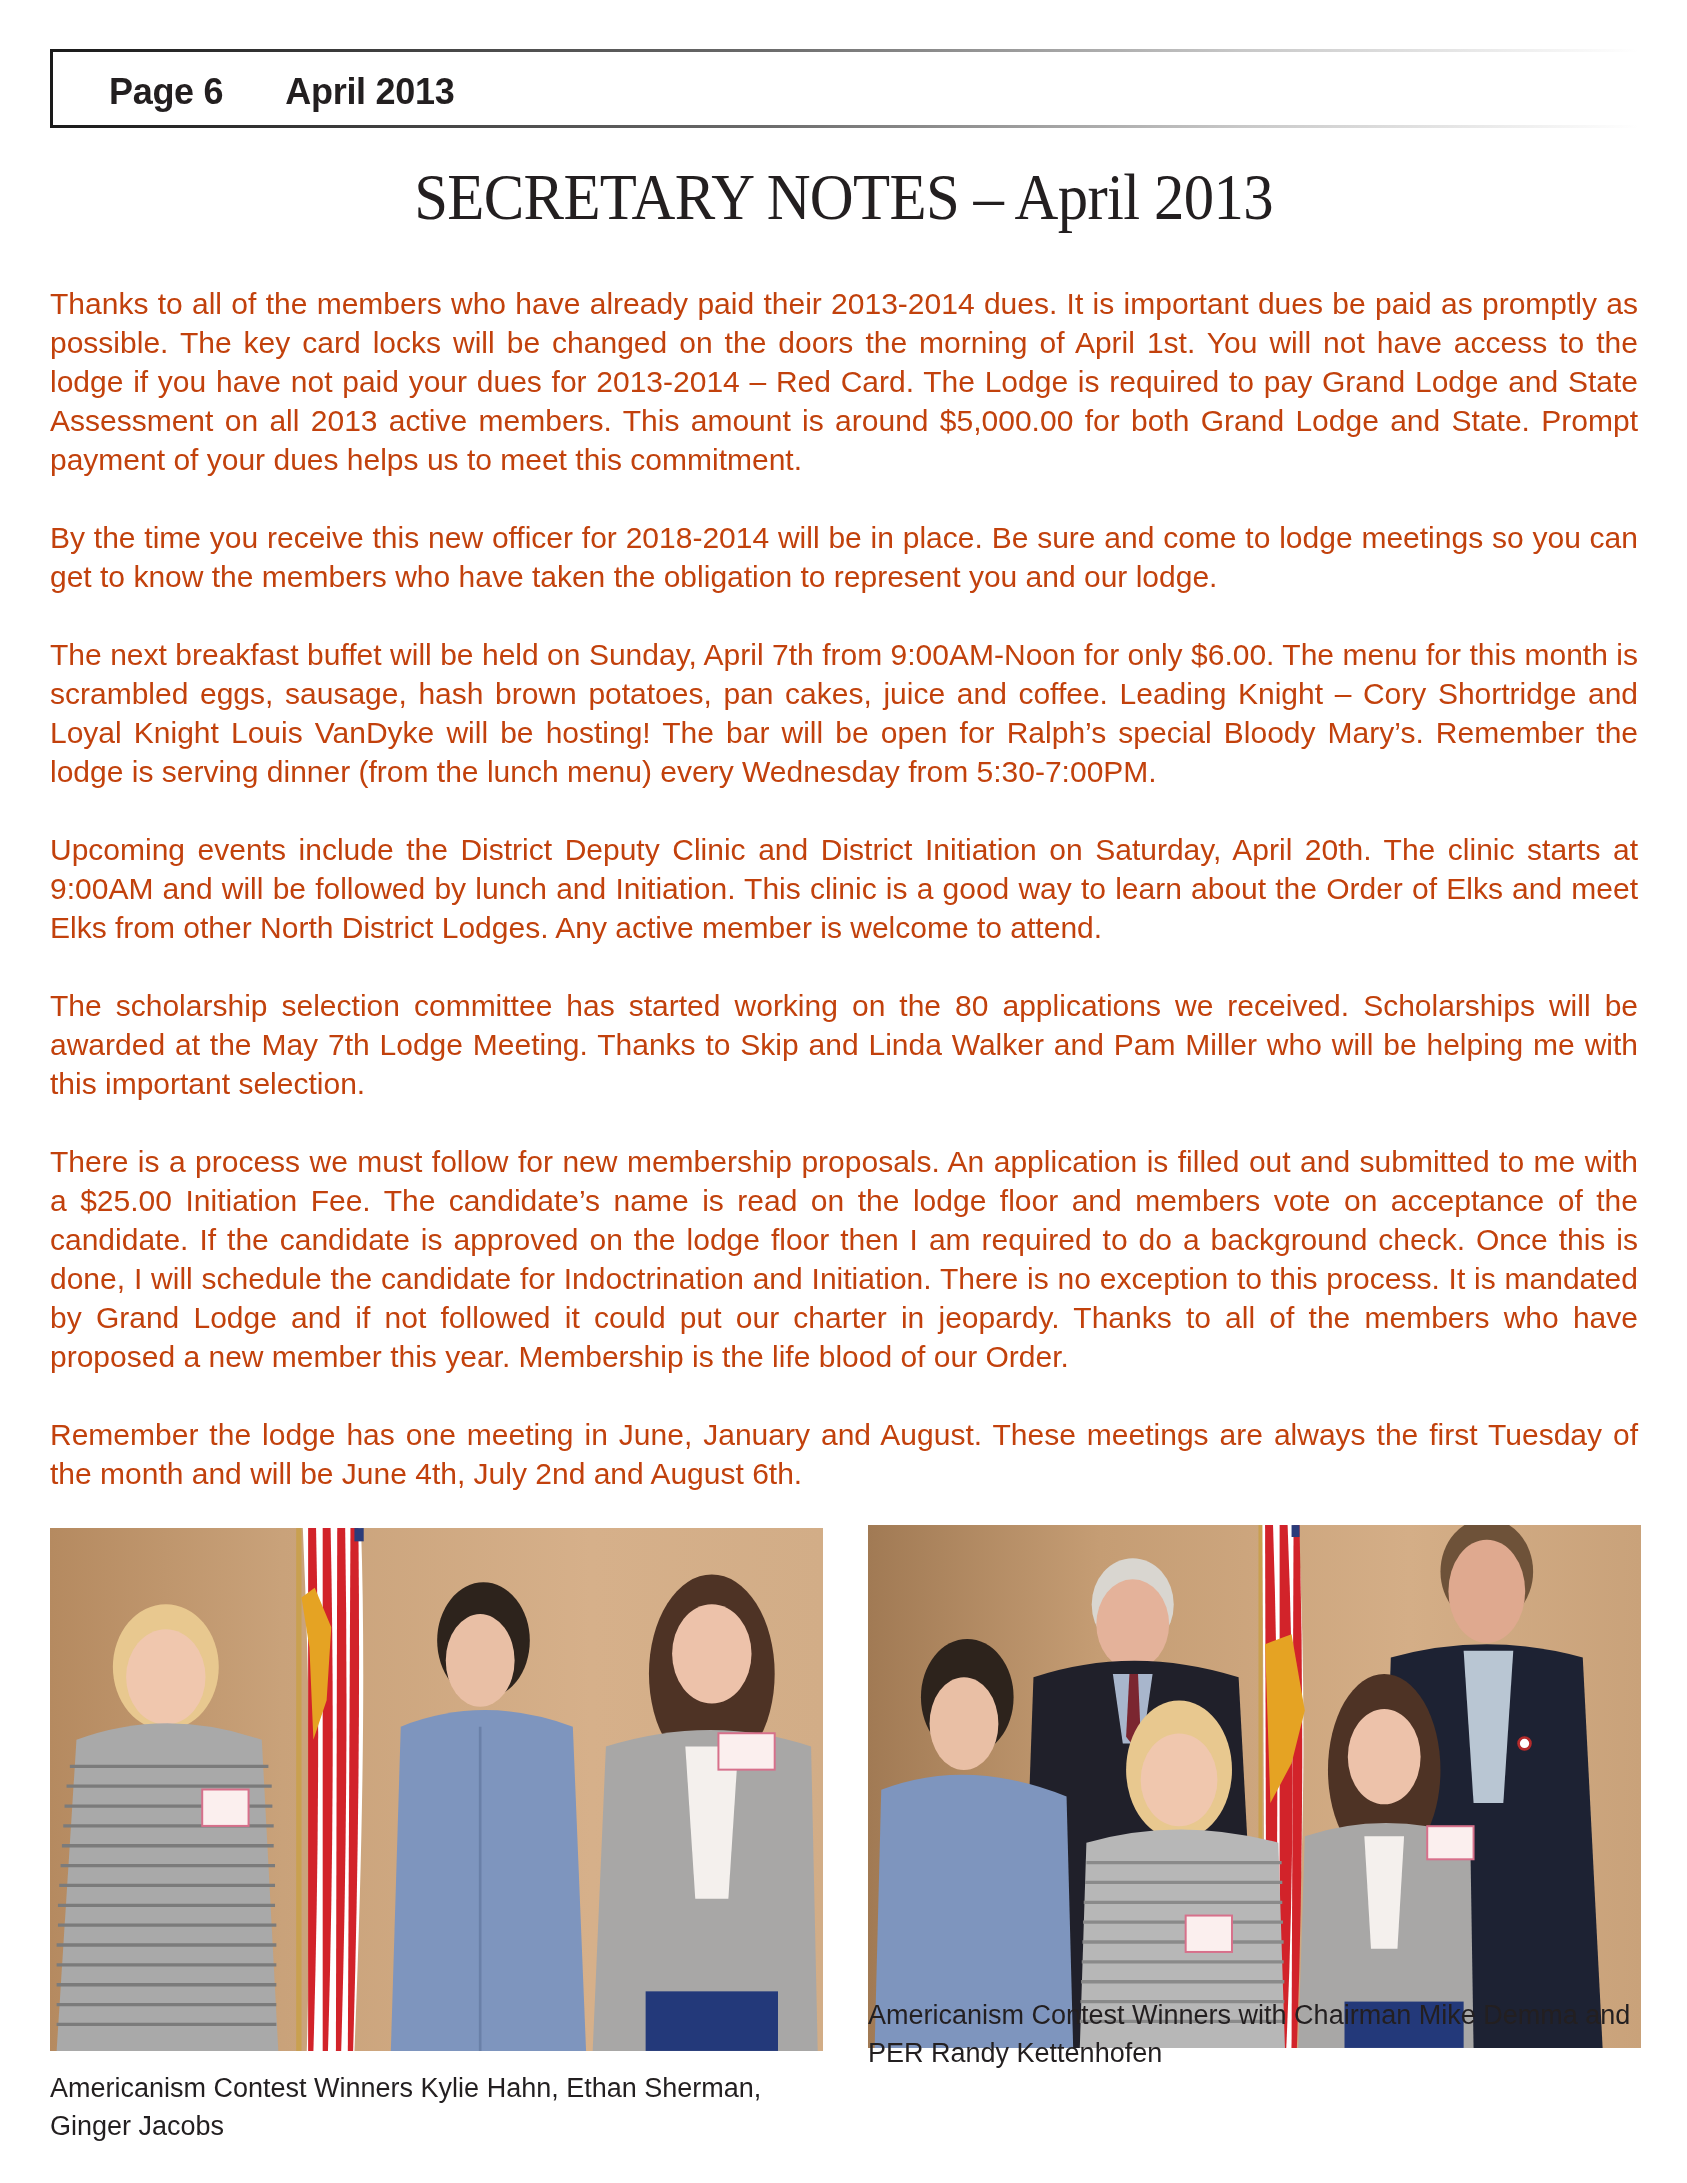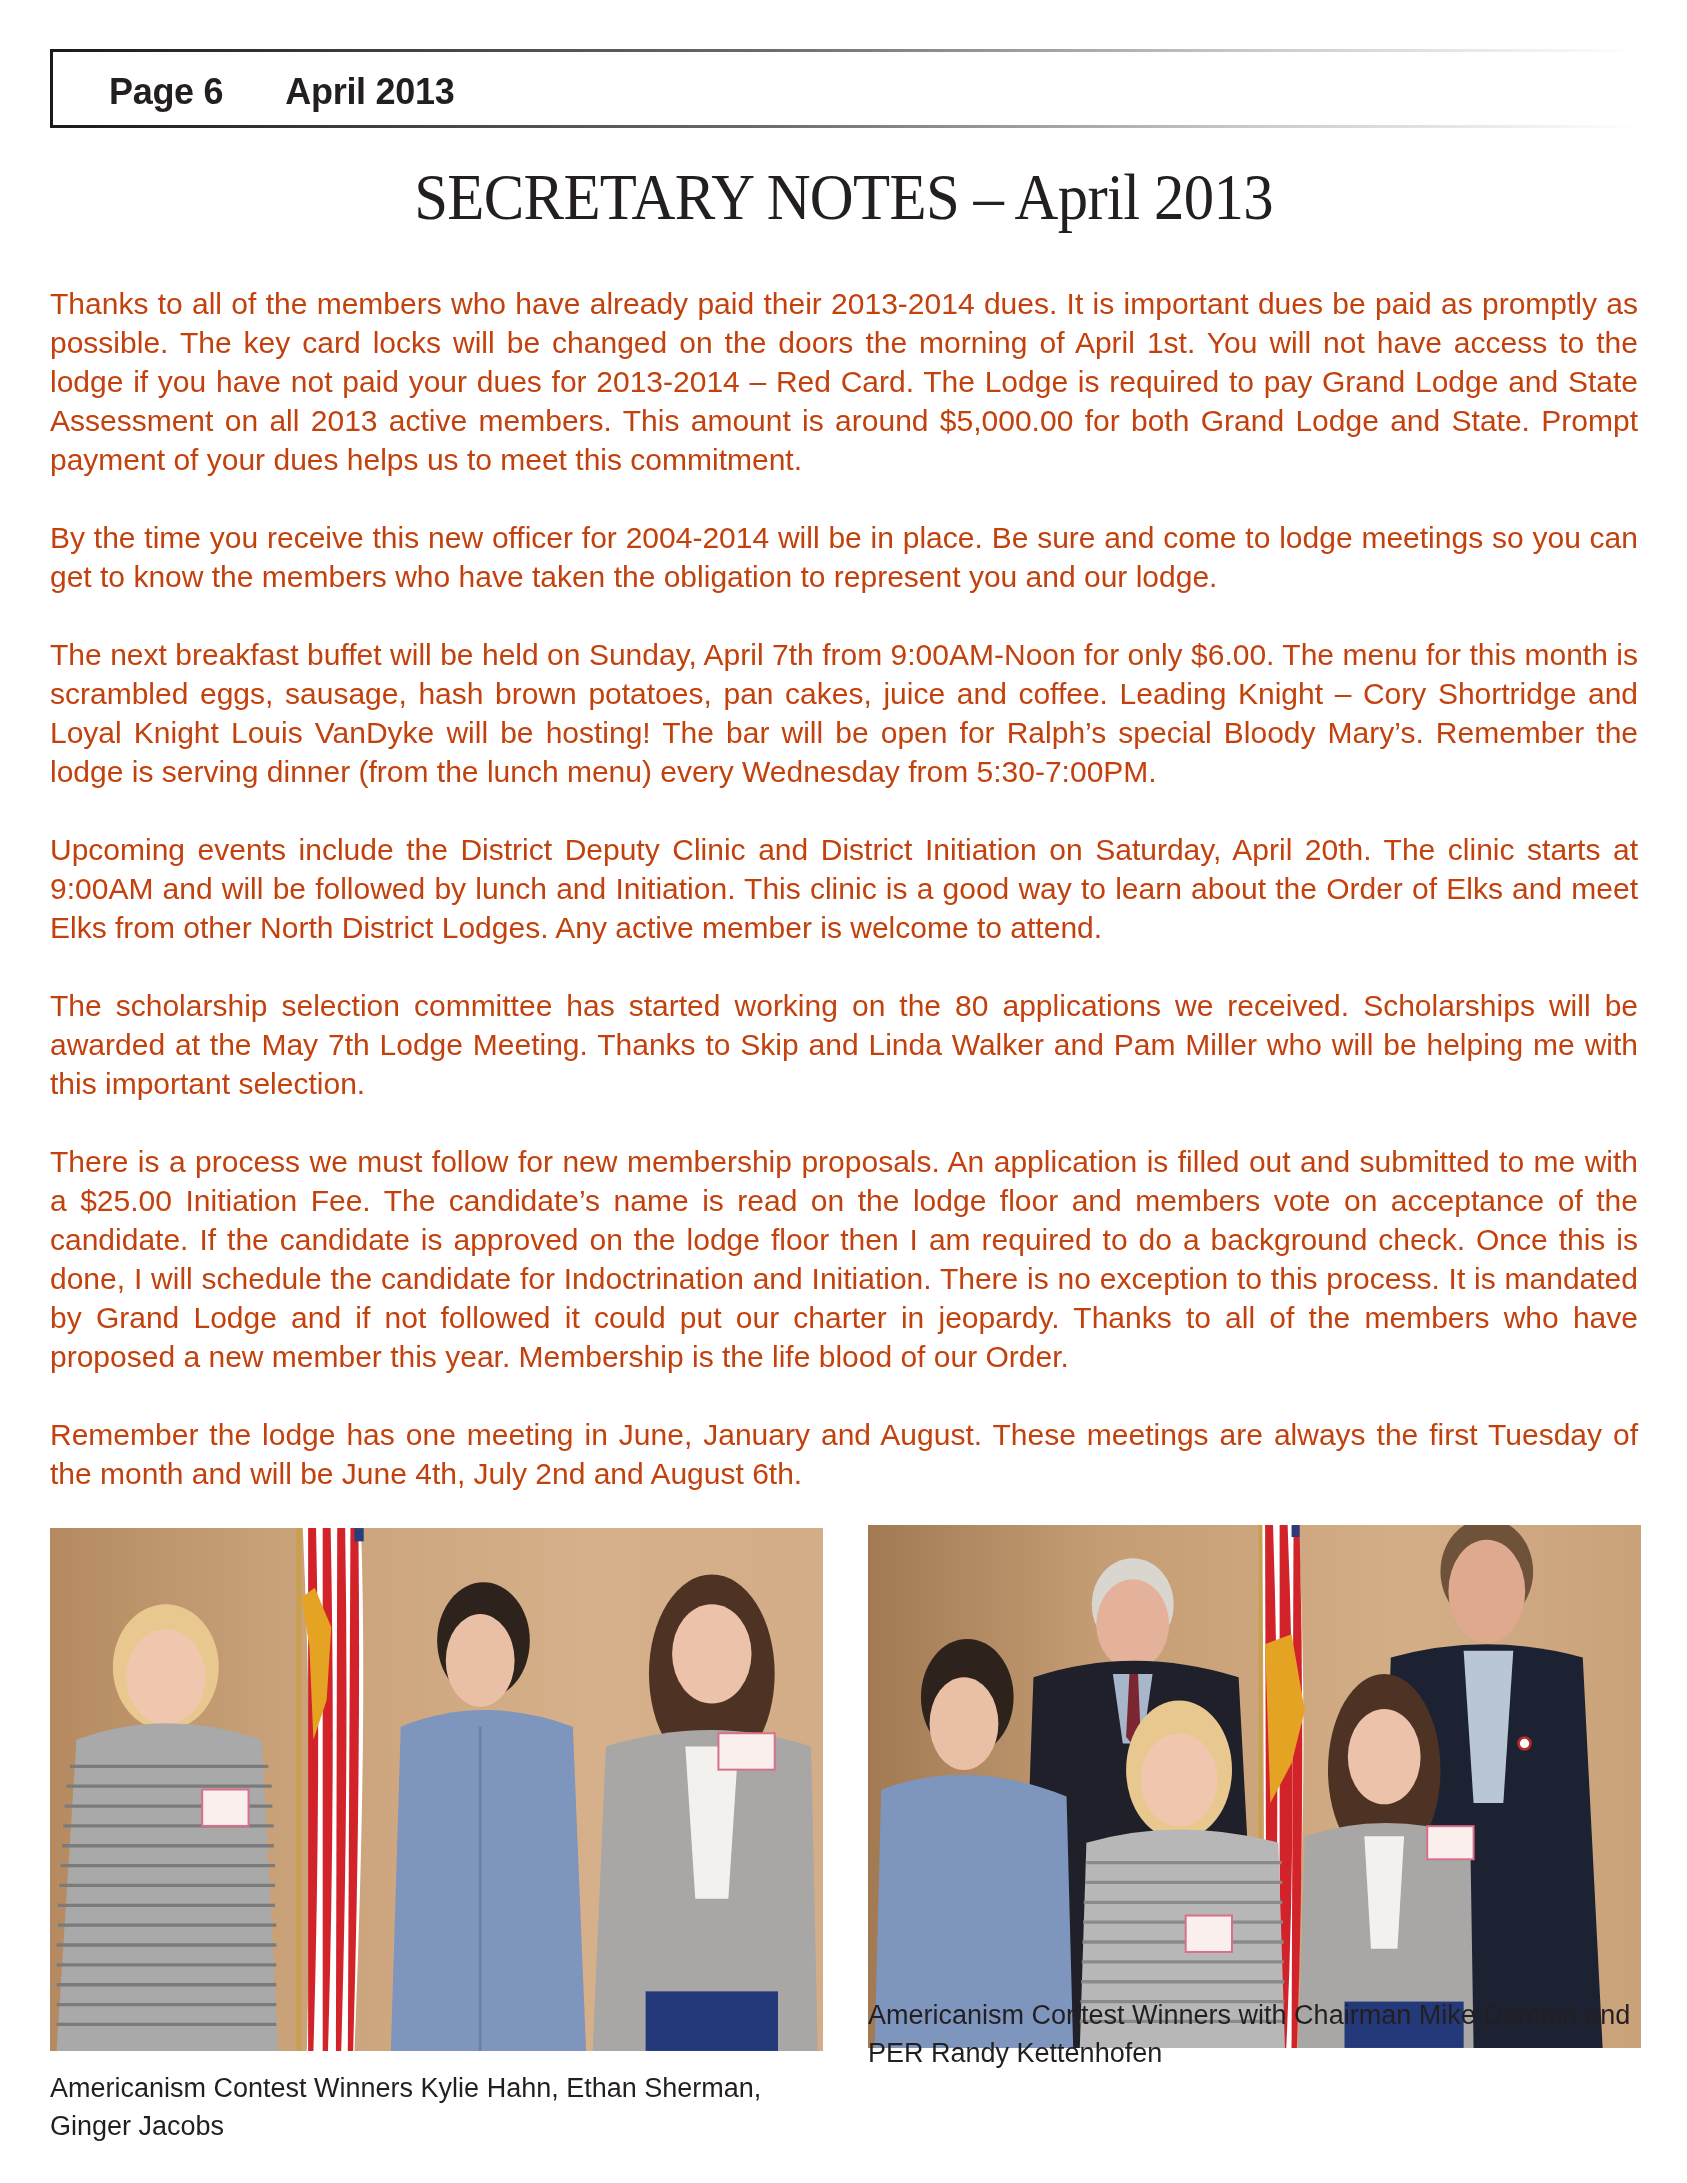--- a/index.html
+++ b/index.html
@@ -46,21 +46,21 @@
 <div class="header-box"></div>
 <div class="header-left-border"></div>
 <div class="header-text">
   <span>Page 6</span><span class="date">April 2013</span>
 </div>
 
 <div class="title">SECRETARY NOTES – April 2013</div>
 
 <div class="body-text">
   <p>Thanks to all of the members who have already paid their 2013-2014 dues.  It is important dues be paid as promptly as possible. The key card locks will be changed on the doors the morning of April 1st.  You will not have access to the lodge if you have not paid your dues for 2013-2014 – Red Card.   The Lodge is required to pay Grand Lodge and State Assessment on all 2013 active members.  This amount is around $5,000.00 for both Grand Lodge and State.  Prompt payment of your dues helps us to meet this commitment.</p>
-  <p>By the time you receive this new officer for 2004-2014 will be in place.   Be sure and come to lodge meetings so you can get to know the members who have taken the obligation to represent you and our lodge.</p>
+  <p>By the time you receive this new officer for 2018-2014 will be in place.   Be sure and come to lodge meetings so you can get to know the members who have taken the obligation to represent you and our lodge.</p>
   <p>The next breakfast buffet will be held on Sunday, April 7th from 9:00AM-Noon for only $6.00. The menu for this month is scrambled eggs, sausage, hash brown potatoes, pan cakes, juice and coffee.  Leading Knight – Cory Shortridge and Loyal Knight Louis VanDyke will be hosting! The bar will be open for Ralph’s special Bloody Mary’s.   Remember the lodge is serving dinner (from the lunch menu) every Wednesday from 5:30-7:00PM.</p>
   <p>Upcoming events include the District Deputy Clinic and District Initiation on Saturday, April 20th.  The clinic starts at 9:00AM and will be followed by lunch and Initiation. This clinic is a good way to learn about the Order of Elks and meet Elks from other North District Lodges.  Any active member is welcome to attend.</p>
   <p>The scholarship selection committee has started working on the 80 applications we received.  Scholarships will be awarded at the May 7th Lodge Meeting.  Thanks to Skip and Linda Walker and Pam Miller who will be helping me with this important selection.</p>
   <p>There is a process we must follow for new membership proposals.  An application is filled out and submitted to me with a $25.00 Initiation Fee.  The candidate’s name is read on the lodge floor and members vote on acceptance of the candidate.  If the candidate is approved on the lodge floor then I am required to do a background check.  Once this is done, I will schedule the candidate for Indoctrination and Initiation.  There is no exception to this process.  It is mandated by Grand Lodge and if not followed it could put our charter in jeopardy.   Thanks to all of the members who have proposed a new member this year.  Membership is the life blood of our Order.</p>
   <p>Remember the lodge has one meeting in June, January and August.  These meetings are always the first Tuesday of the month and will be June 4th, July 2nd and August 6th.</p>
 </div>
 
 <div class="photo photo-1" title="Three students standing beside an American flag">
   <svg width="773" height="523" viewBox="0 0 1168 790">
 

